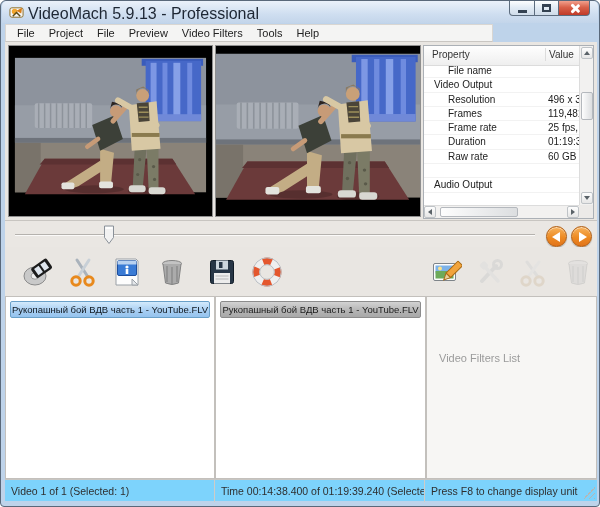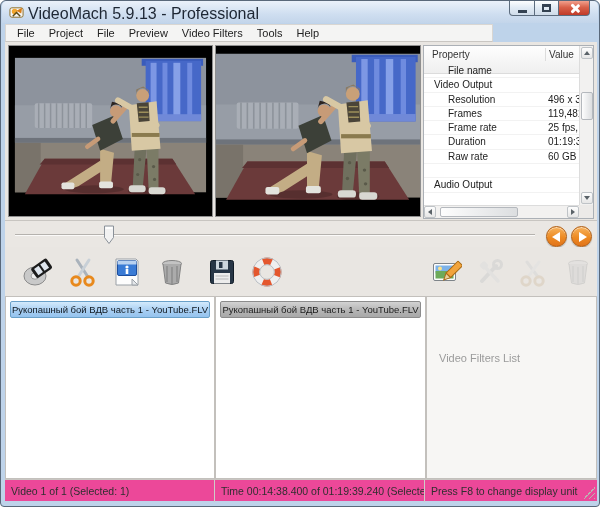--- a/index.html
+++ b/index.html
@@ -38,21 +38,21 @@
   
   #workarea { position:absolute; left:4px; top:41px; width:592px; height:437px; background:#e9e6e2; }
   .video-pane { position:absolute; top:3px; width:205px; height:172px; background:#000;
     border:1px solid #8f8f8f; overflow:hidden; }
   #video-pane-1 { left:3px; }
   #video-pane-2 { left:210px; width:206px; }
   .video-pane svg { width:100%; height:100%; display:block; }
   
   #prop-panel { position:absolute; left:418px; top:3px; width:171px; height:174px;
     background:#fff; border:1px solid #abb0b6; font-size:10px; color:#222; }
-  #prop-header { position:absolute; left:0; top:0; right:14px; height:28px;
+  #prop-header { position:absolute; left:0; top:0; right:14px; height:20px;
     background:linear-gradient(#fefefe,#efefef); border-bottom:1px solid #dcdcdc; }
   .prop-col-label { position:absolute; top:3px; color:#333; }
   #prop-col-divider { position:absolute; left:121px; top:2px; width:1px; height:13px; background:#dcdcdc; }
   #prop-rows { position:absolute; left:0; top:18px; right:14px; bottom:13px; overflow:hidden; }
   .prop-row { position:relative; height:14.3px; border-bottom:1px solid #f2f2f2; }
   .prop-label { position:absolute; top:1px; white-space:nowrap; }
   .prop-label.lvl1 { left:10px; }
   .prop-label.lvl2 { left:24px; }
   .prop-value { position:absolute; left:124px; right:0; top:1px; white-space:nowrap; overflow:hidden; }
   .vscroll { position:absolute; right:0; top:0; width:14px; bottom:13px; background:#f2f1f0; border-left:1px solid #dcdcdc; }
@@ -94,21 +94,21 @@
   #output-panel { left:210px; width:211px; }
   #filters-panel { left:421px; width:171px; background:#f7f6f4; }
   .media-item { position:absolute; left:4px; top:4px; right:4px; height:17px;
     border-radius:2px; font-size:9.5px; display:flex; align-items:center; justify-content:center;
     white-space:nowrap; overflow:hidden; color:#10181f; }
   .media-item.selected { background:linear-gradient(#d3eafc,#a6cdf2 60%,#95c3ee); border:1px solid #6aa0c8; }
   .media-item.plain { background:linear-gradient(#d2d2d2,#b3b3b3 60%,#a8a8a8); border:1px solid #8c8c8c; color:#1c1c1c; }
   #filters-placeholder { position:absolute; left:12px; top:55px; font-size:11px; color:#9b9b9b; }
   
   #statusbar { position:absolute; left:4px; top:478px; width:592px; height:22px;
-    background:#ec4899; border-top:1px solid #c8c5c1; font-size:10.5px; color:#2f2f2f; }
+    background:#7dd3fc; border-top:1px solid #c8c5c1; font-size:10.5px; color:#2f2f2f; }
   .status-cell { position:absolute; top:0; height:22px; display:flex; align-items:center;
     padding:0 6px; white-space:nowrap; overflow:hidden; border-right:1px solid #cfccc8; }
   #status-video { left:0; width:210px; }
   #status-time  { left:210px; width:210px; }
   #status-hint  { left:420px; width:172px; border-right:none; }
   #resize-grip { position:absolute; right:2px; bottom:2px; width:12px; height:12px;
     background:
       linear-gradient(135deg, transparent 0 50%, #b9b6b2 50% 57%, transparent 57% 72%, #b9b6b2 72% 79%, transparent 79% 93%, #b9b6b2 93%);
   }
   .hidden-defs { position:absolute; width:0; height:0; overflow:hidden; }

